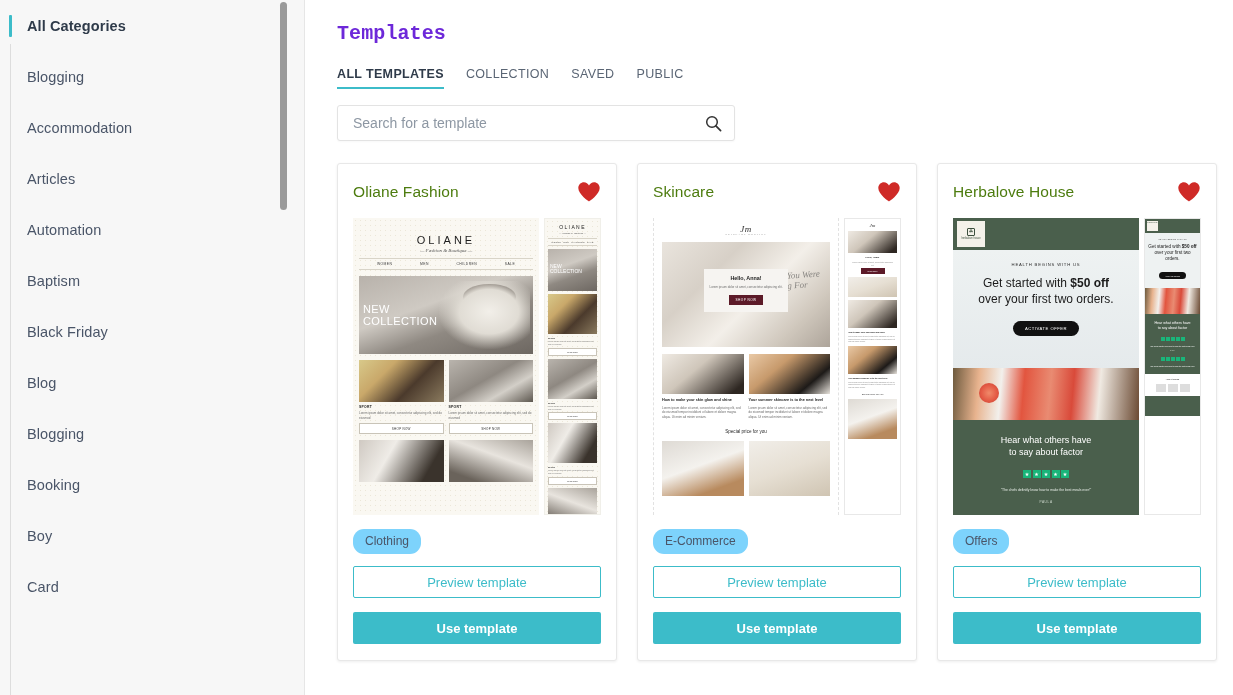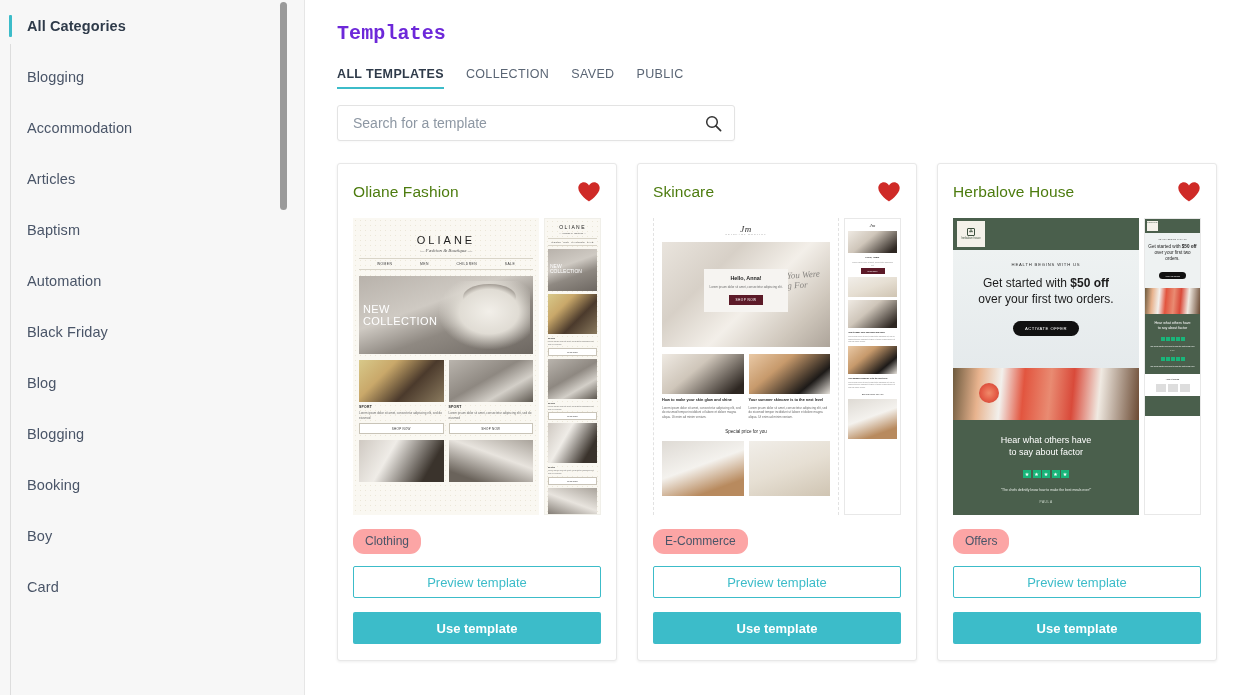--- a/index.html
+++ b/index.html
@@ -173,21 +173,21 @@
     flex: 0 0 57px;
     position: relative;
     overflow: hidden;
     background: #faf9f5;
     border: 1px solid #f0efe9;
   }
 
   .tag {
     display: inline-block;
     margin-top: 14px;
-    background: #fca5a5;
+    background: #7dd3fc;
     color: #4a5568;
     font-size: 12px;
     border-radius: 11px;
     padding: 5px 12px 6px 12px;
   }
 
   .btn-preview {
     display: block;
     width: 100%;
     margin-top: 12px;
@@ -362,24 +362,24 @@
         <li class="cat-item">
           <span class="cat-label">Blogging</span>
         </li>
         <li class="cat-item">
           <span class="cat-label">Accommodation</span>
         </li>
         <li class="cat-item">
           <span class="cat-label">Articles</span>
         </li>
         <li class="cat-item">
+          <span class="cat-label">Automation</span>
+        </li>
+        <li class="cat-item">
           <span class="cat-label">Baptism</span>
-        </li>
-        <li class="cat-item">
-          <span class="cat-label">Automation</span>
         </li>
         <li class="cat-item">
           <span class="cat-label">Black Friday</span>
         </li>
         <li class="cat-item">
           <span class="cat-label">Blog</span>
         </li>
         <li class="cat-item">
           <span class="cat-label">Blogging</span>
         </li>

